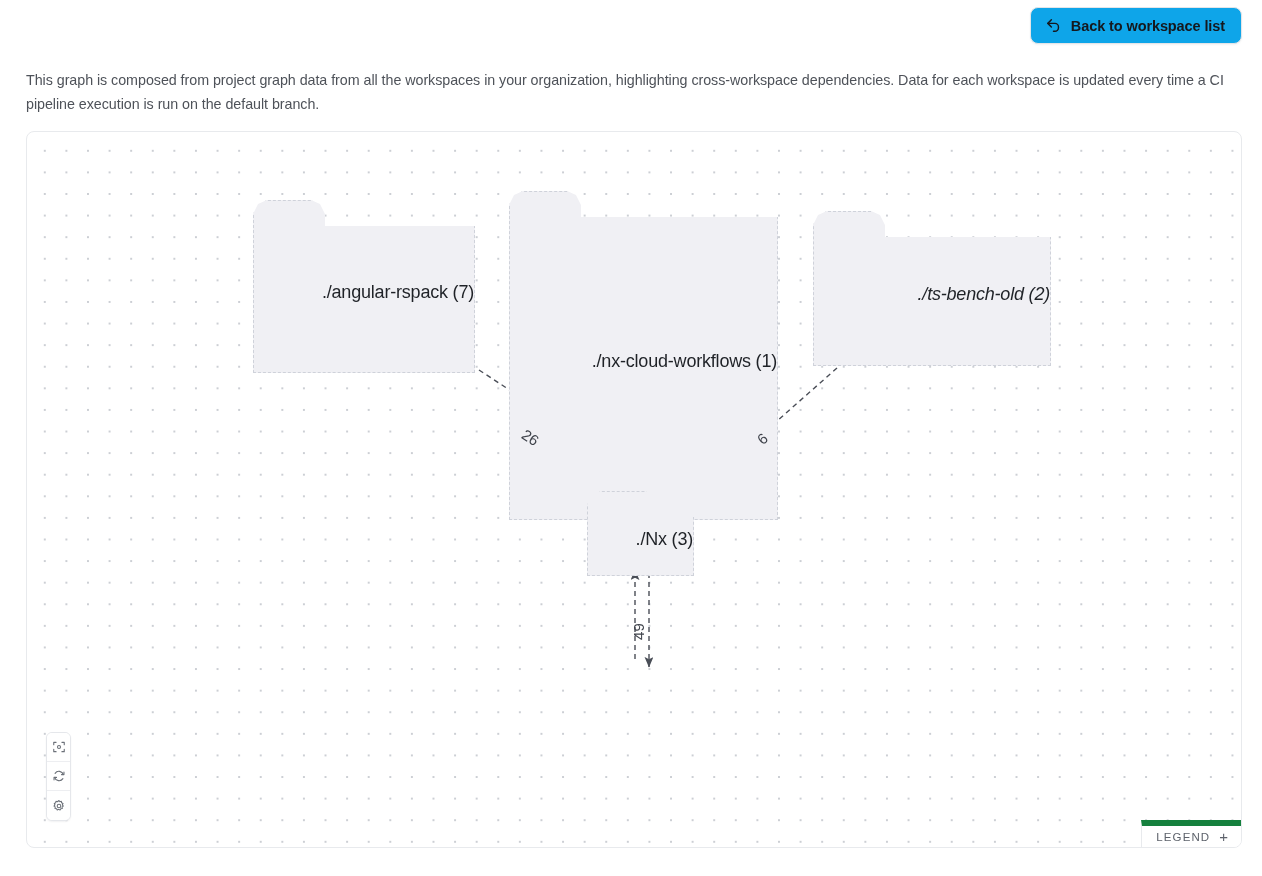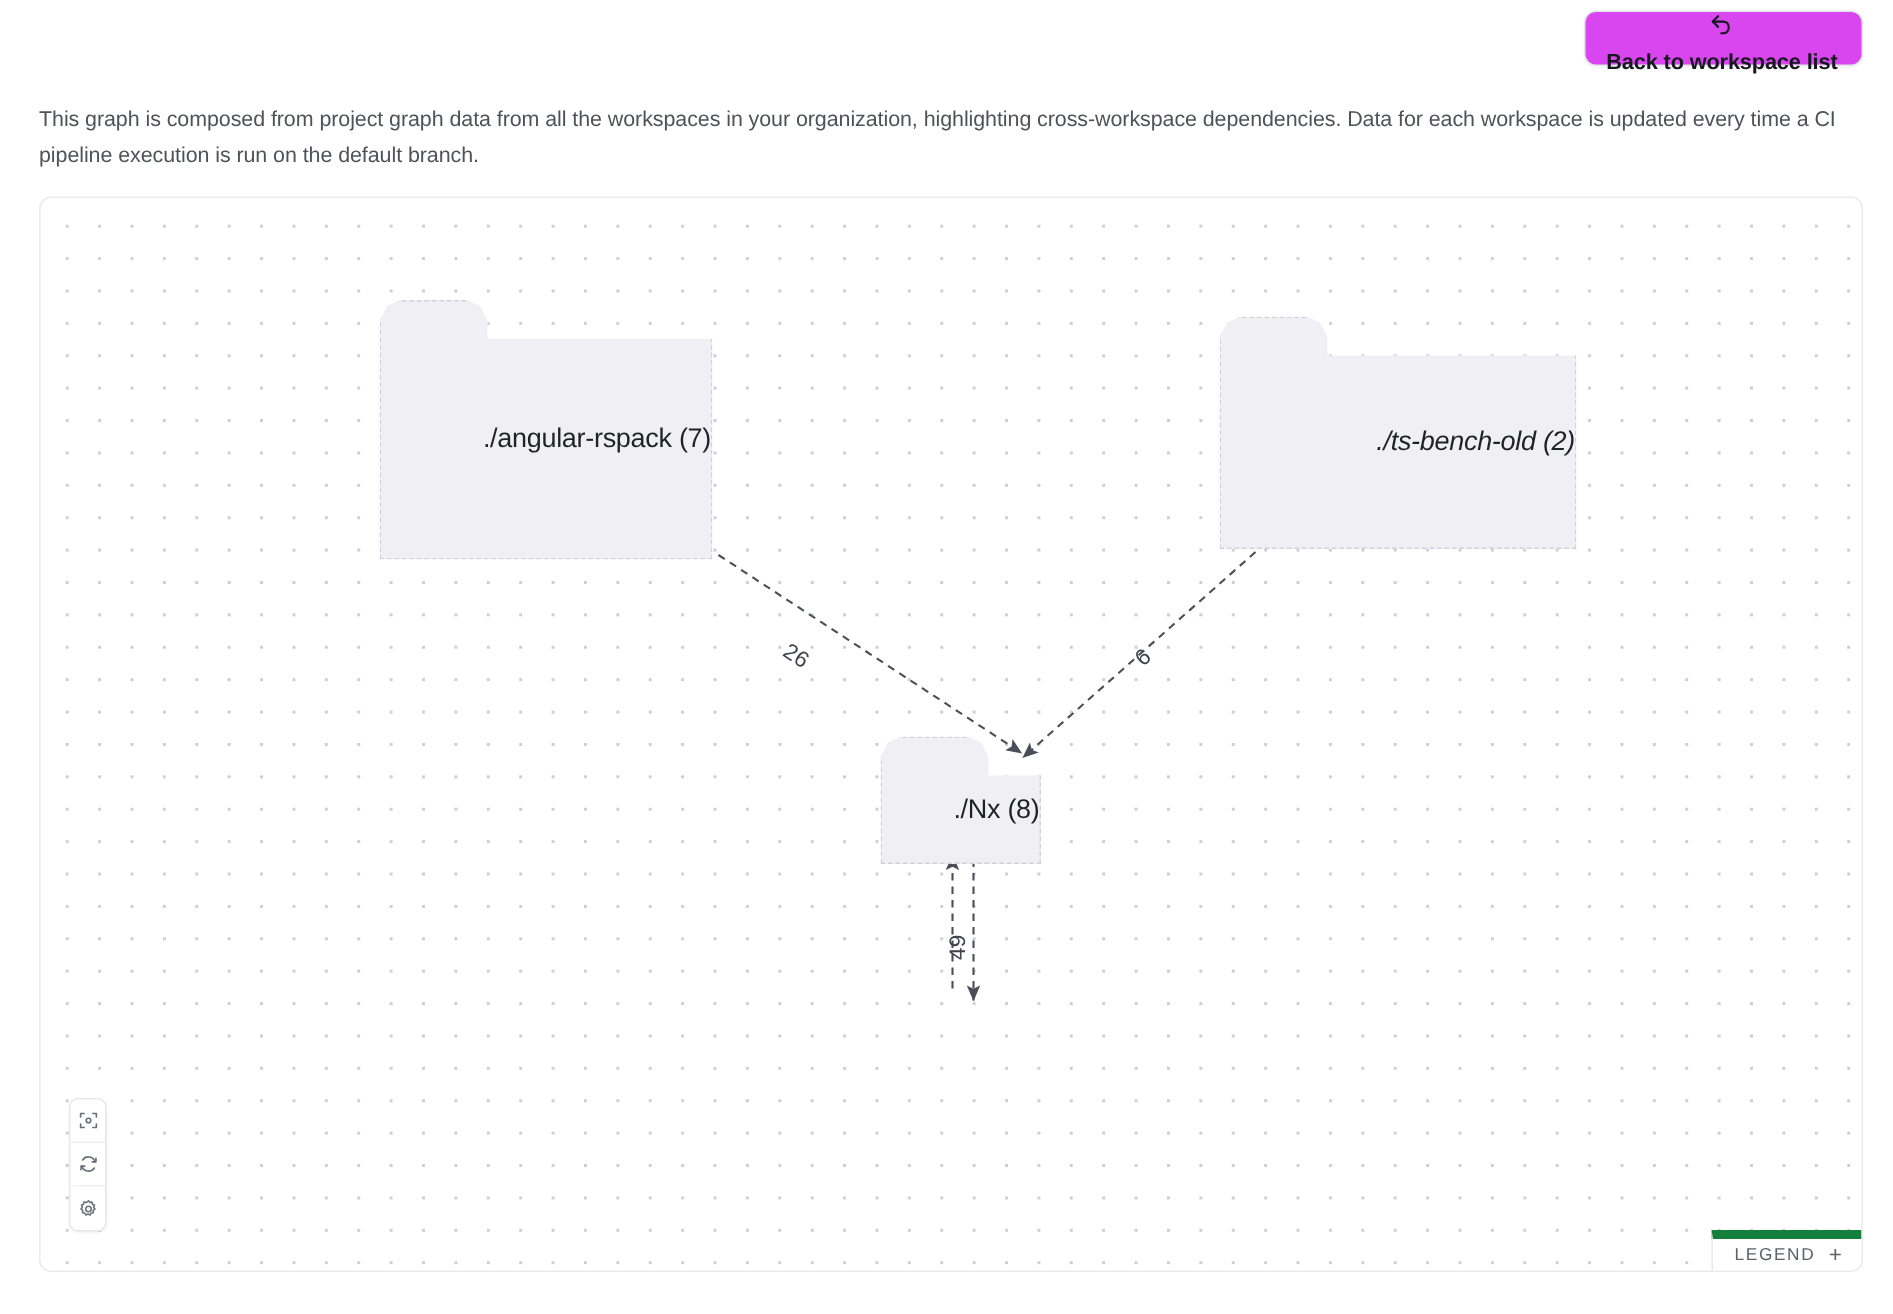--- a/index.html
+++ b/index.html
@@ -38,27 +38,26 @@
     white-space: nowrap;
   }
   .back-btn {
     position: absolute;
     right: 0; top: -1px;
     height: 37px;
     display: flex;
     align-items: center;
     gap: 9px;
     padding: 0 16px 0 14px;
-    background: #d946ef;
+    background: #0ea5e9;
     border: 1px solid #e3e5e8;
     border-radius: 8px;
     box-shadow: 0 1px 2px rgba(16,24,40,0.05);
     cursor: pointer;
     white-space: nowrap;
-    flex-direction: column;
   }
   .back-btn-label {
     font-size: 14.5px;
     font-weight: 700;
     color: #15181d;
     letter-spacing: -0.1px;
   }
   .back-icon { display: block; width: 17px; height: 17px; }
 
   
@@ -223,25 +222,28 @@
           </marker>
         </defs>
       <line x1="452" y1="238" x2="654" y2="370" stroke="#4a4e57" stroke-width="1.4" stroke-dasharray="5 4" marker-end="url(#arrowhead)"></line>
           <line x1="810" y1="236" x2="655" y2="373" stroke="#4a4e57" stroke-width="1.4" stroke-dasharray="5 4" marker-end="url(#arrowhead)"></line>
           <line x1="608" y1="527" x2="608" y2="438" stroke="#4a4e57" stroke-width="1.4" stroke-dasharray="5 4" marker-end="url(#arrowhead)"></line>
           <line x1="622" y1="441" x2="622" y2="535" stroke="#4a4e57" stroke-width="1.4" stroke-dasharray="5 4" marker-end="url(#arrowhead)"></line>
         </svg>
     <div class="node" style="left: 226px; top: 68px; width: 222px; height: 173px;">
           <span class="node-label">./angular-rspack (7)</span>
         </div>
+        <div class="node" style="left: 482px; top: 59px; width: 269px; height: 329px;">
+          <span class="node-label">./nx-cloud-workflows (1)</span>
+        </div>
         <div class="node" style="left: 786px; top: 79px; width: 238px; height: 155px; font-style: italic;">
           <span class="node-label">./ts-bench-old (2)</span>
         </div>
         <div class="node" style="left: 560px; top: 359px; width: 107px; height: 85px;">
-          <span class="node-label">./Nx (8)</span>
+          <span class="node-label">./Nx (3)</span>
         </div>
         <div class="edge-label" style="left: 495px; top: 297px; transform: rotate(33deg);">26</div>
         <div class="edge-label" style="left: 731px; top: 298px; transform: rotate(-41deg);">6</div>
         <div class="edge-label" style="left: 603px; top: 491px; transform: rotate(-90deg);">49</div>
       </div>
 
     <div class="controls">
       <button class="ctrl-btn">
         <span>
           <svg viewBox="0 0 24 24" fill="none" stroke="#6b7078" stroke-width="1.9" stroke-linecap="round" stroke-linejoin="round">

